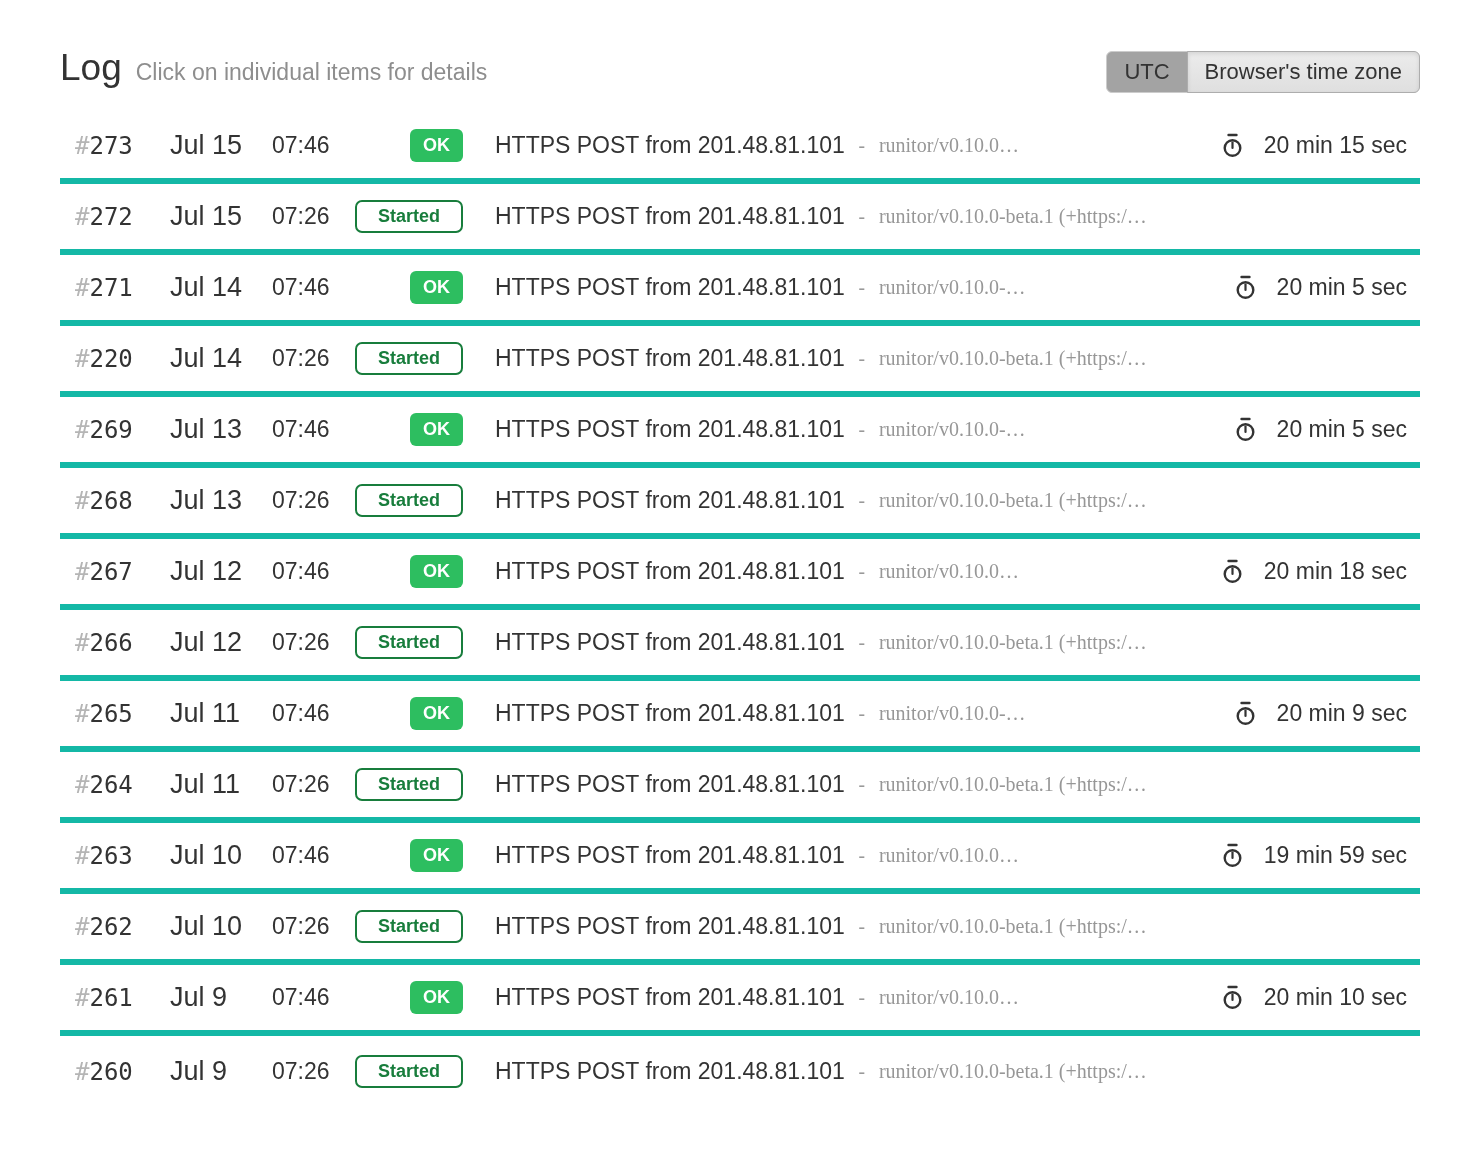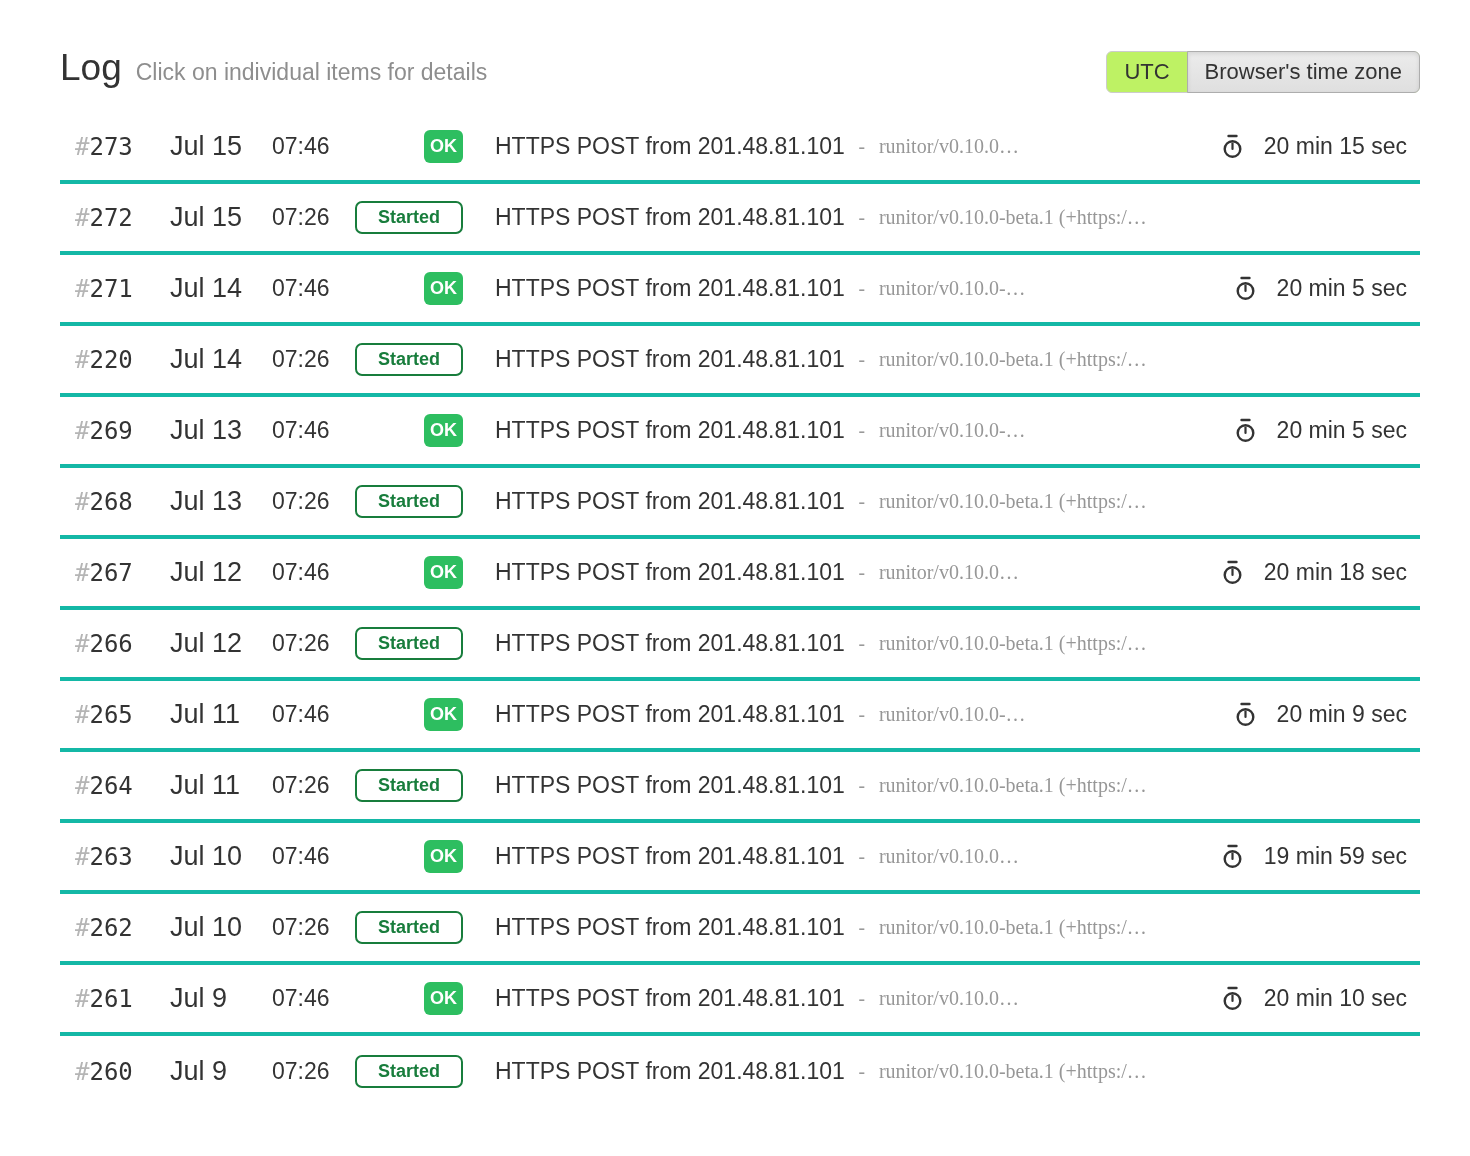--- a/index.html
+++ b/index.html
@@ -33,39 +33,39 @@
     color: #8e8e8e;
     margin-left: 14px;
   }
   .btn-group { display: flex; margin-top: 3px; }
   .btn {
     font-family: inherit;
     font-size: 22px;
     line-height: 1.2;
     padding: 7px 17px;
     border: 1px solid #ccc;
-    background: #bef264;
+    background: #a3a3a3;
     color: #333;
     cursor: pointer;
   }
   .btn-left { border-radius: 6px 0 0 6px; }
   .btn-right { border-radius: 0 6px 6px 0; margin-left: -1px; }
   .btn.active {
     background-image: linear-gradient(#ececec, #dfdfdf);
     border-color: #adadad;
     box-shadow: inset 0 2px 4px rgba(0,0,0,0.10);
   }
 
   
   .log { margin-top: 20px; }
   .row {
     display: flex;
     align-items: center;
     height: 71px;
-    border-bottom: 4px solid #14b8a6;
+    border-bottom: 6px solid #14b8a6;
     cursor: pointer;
   }
   .row:last-child { border-bottom: none; }
 
   .c-num {
     width: 110px;
     padding-left: 15px;
     flex-shrink: 0;
     font-family: "DejaVu Sans Mono", monospace;
     font-size: 24px;
@@ -77,21 +77,21 @@
   .c-badge { width: 121px; flex-shrink: 0; display: flex; justify-content: flex-end; }
 
   .badge {
     font-weight: bold;
     font-size: 18px;
     white-space: nowrap;
   }
   .badge-ok {
     background: #2dbe60;
     color: #fff;
-    padding: 6px 6px;
+    padding: 6px 13px;
     border-radius: 6px;
   }
   .badge-started {
     background: #fff;
     color: #187d3c;
     border: 2px solid #187d3c;
     padding: 4px 21px;
     border-radius: 7px;
   }
 

